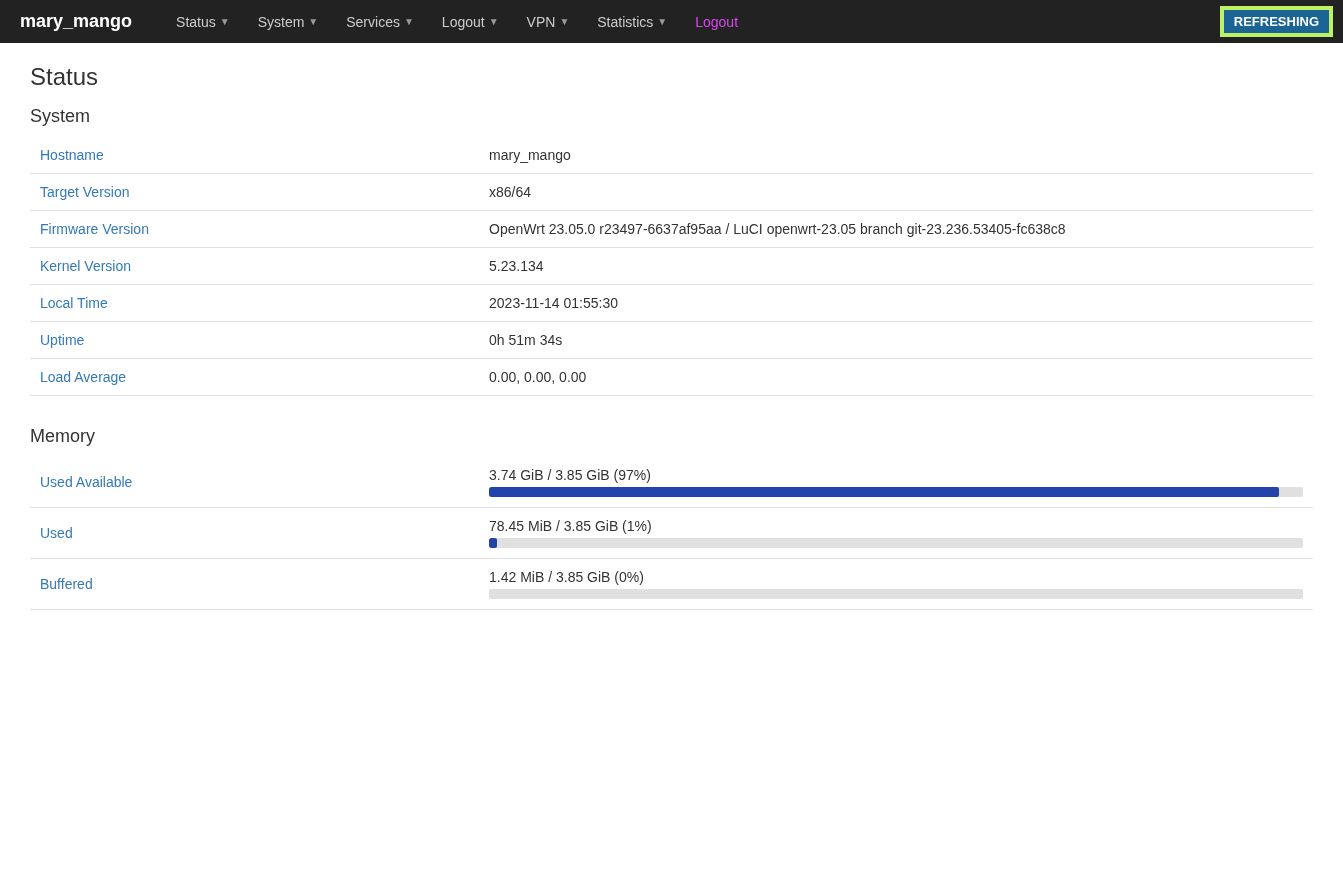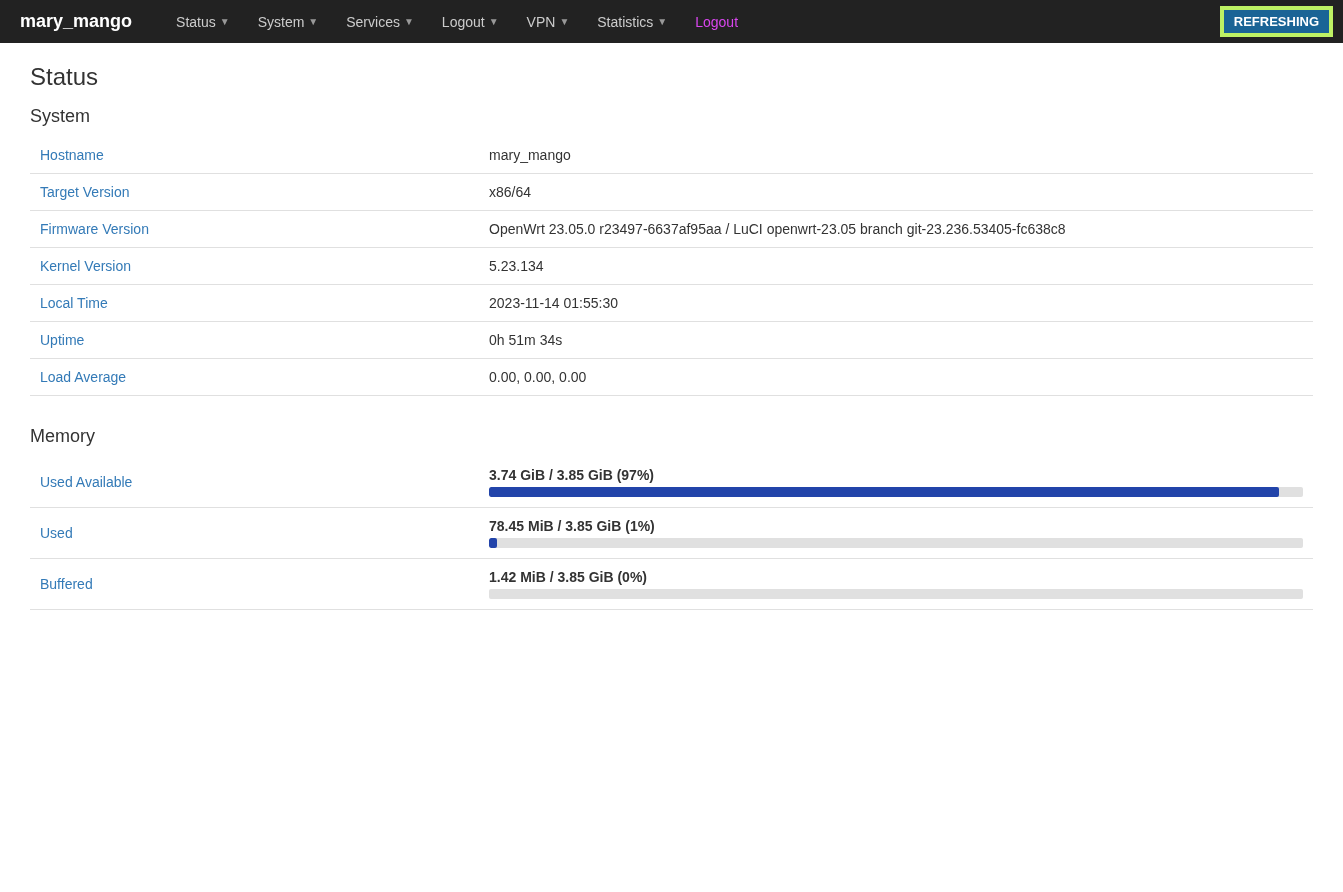--- a/index.html
+++ b/index.html
@@ -117,21 +117,20 @@
       overflow: hidden;
     }
     .progress-bar-fill {
       height: 100%;
       background: #2244aa;
       border-radius: 2px;
     }
 
     .memory-value {
       margin-bottom: 3px;
-      font-weight: bold;
     }
   </style>
 </head>
 <body>
 
 <nav class="navbar">
   <a class="navbar-brand">mary_mango</a>
   <div class="nav-items">
     <a class="nav-item">
       <span>Status</span>

